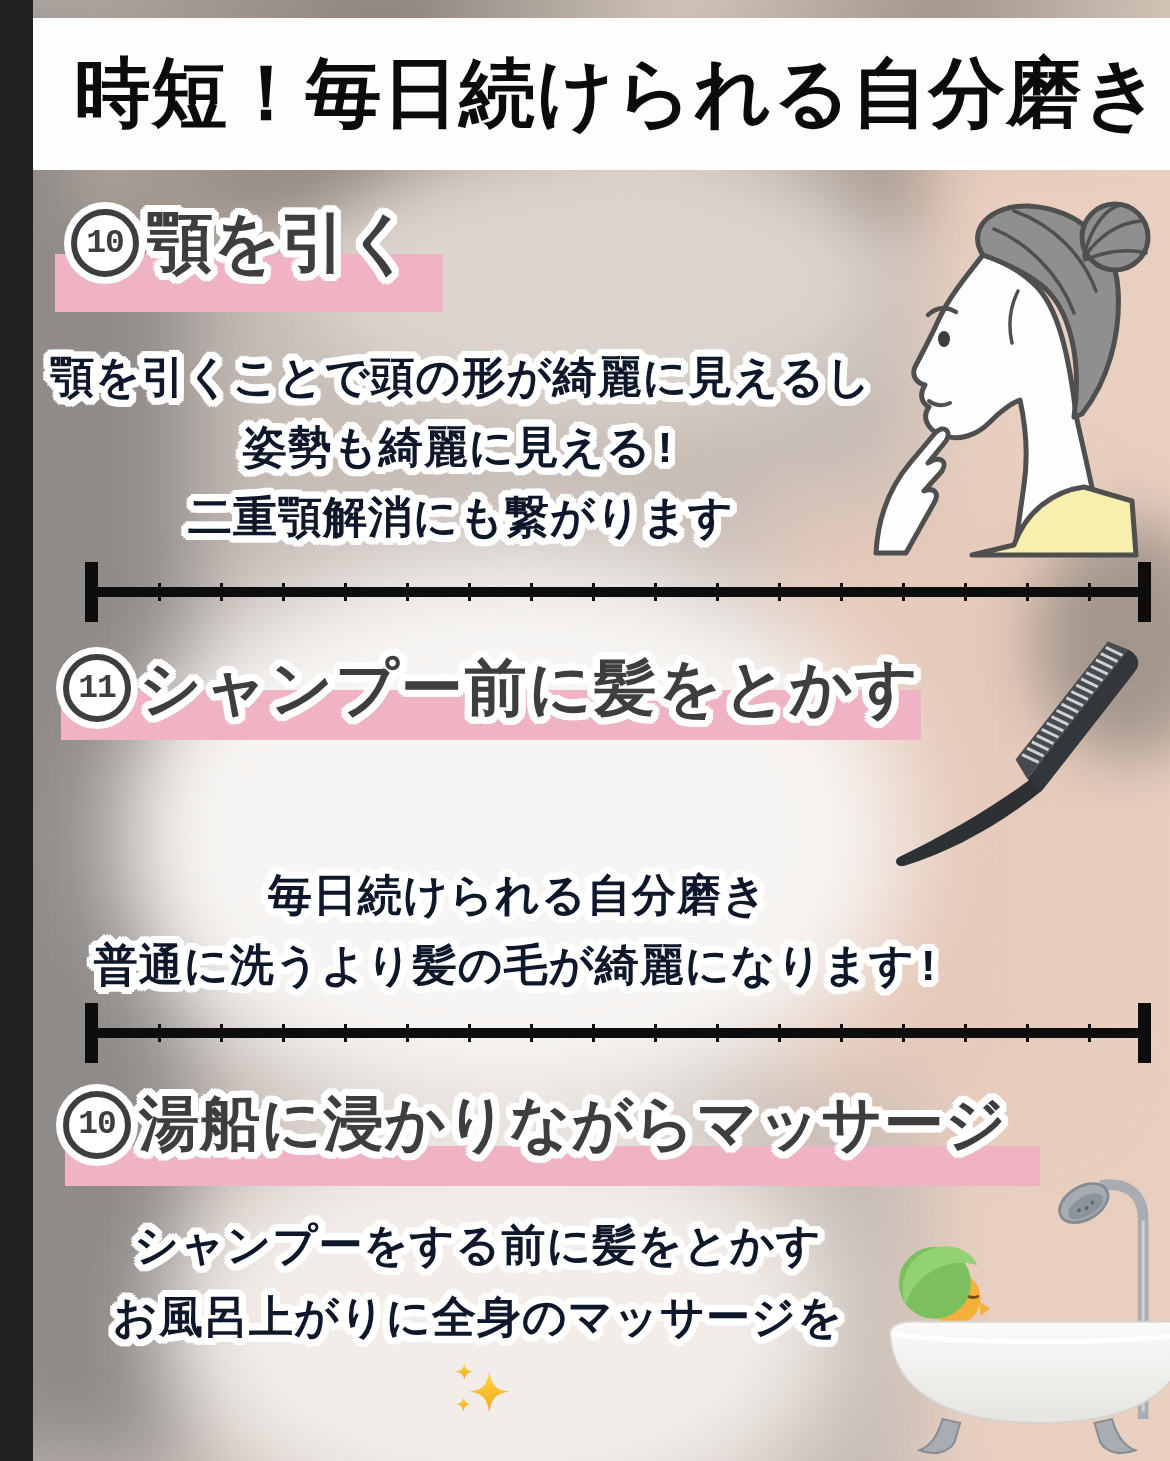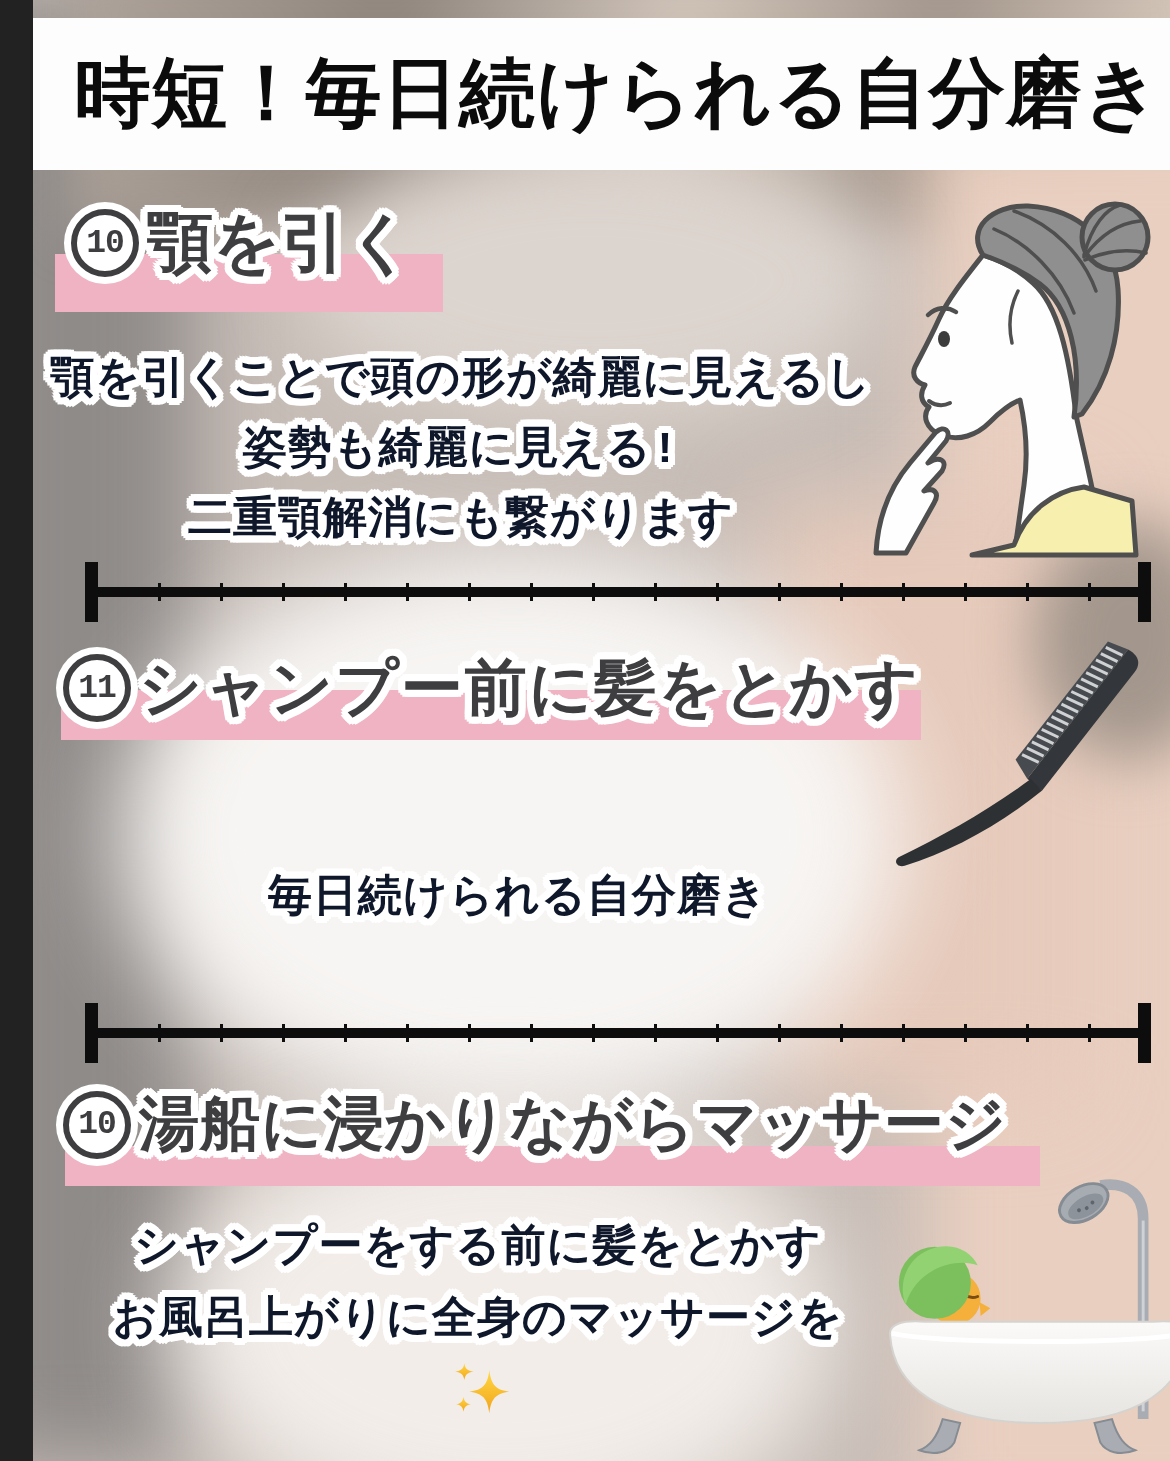--- a/index.html
+++ b/index.html
@@ -158,20 +158,21 @@
     <div class="d-ticks"></div>
     <div class="cap r"></div>
   </div>
 
   <div class="hl hl-11"></div>
   <div class="heading ow h-11">
     <span class="num">11</span>
     <span>シャンプー前に髪をとかす</span>
   </div>
   <div class="body-line ow bw11" style="top:866px">毎日続けられる自分磨き</div>
+  <div class="body-line ow bw11" style="top:936px">普通に洗うより髪の毛が綺麗になります!</div>
 
   <div class="illus il-comb">
     <svg viewBox="0 0 250 325" width="250" height="325" xmlns="http://www.w3.org/2000/svg">
       <g transform="rotate(38 145 140)">
 
         <path d="M122,10 L143,4 L143,168 L122,160 Z" fill="#474b50"></path>
         <g stroke="#cfd1d3" stroke-width="3">
           <line x1="124" y1="16" x2="142" y2="12"></line>
             <line x1="124" y1="24" x2="142" y2="20"></line>
           <line x1="124" y1="32" x2="142" y2="28"></line>

